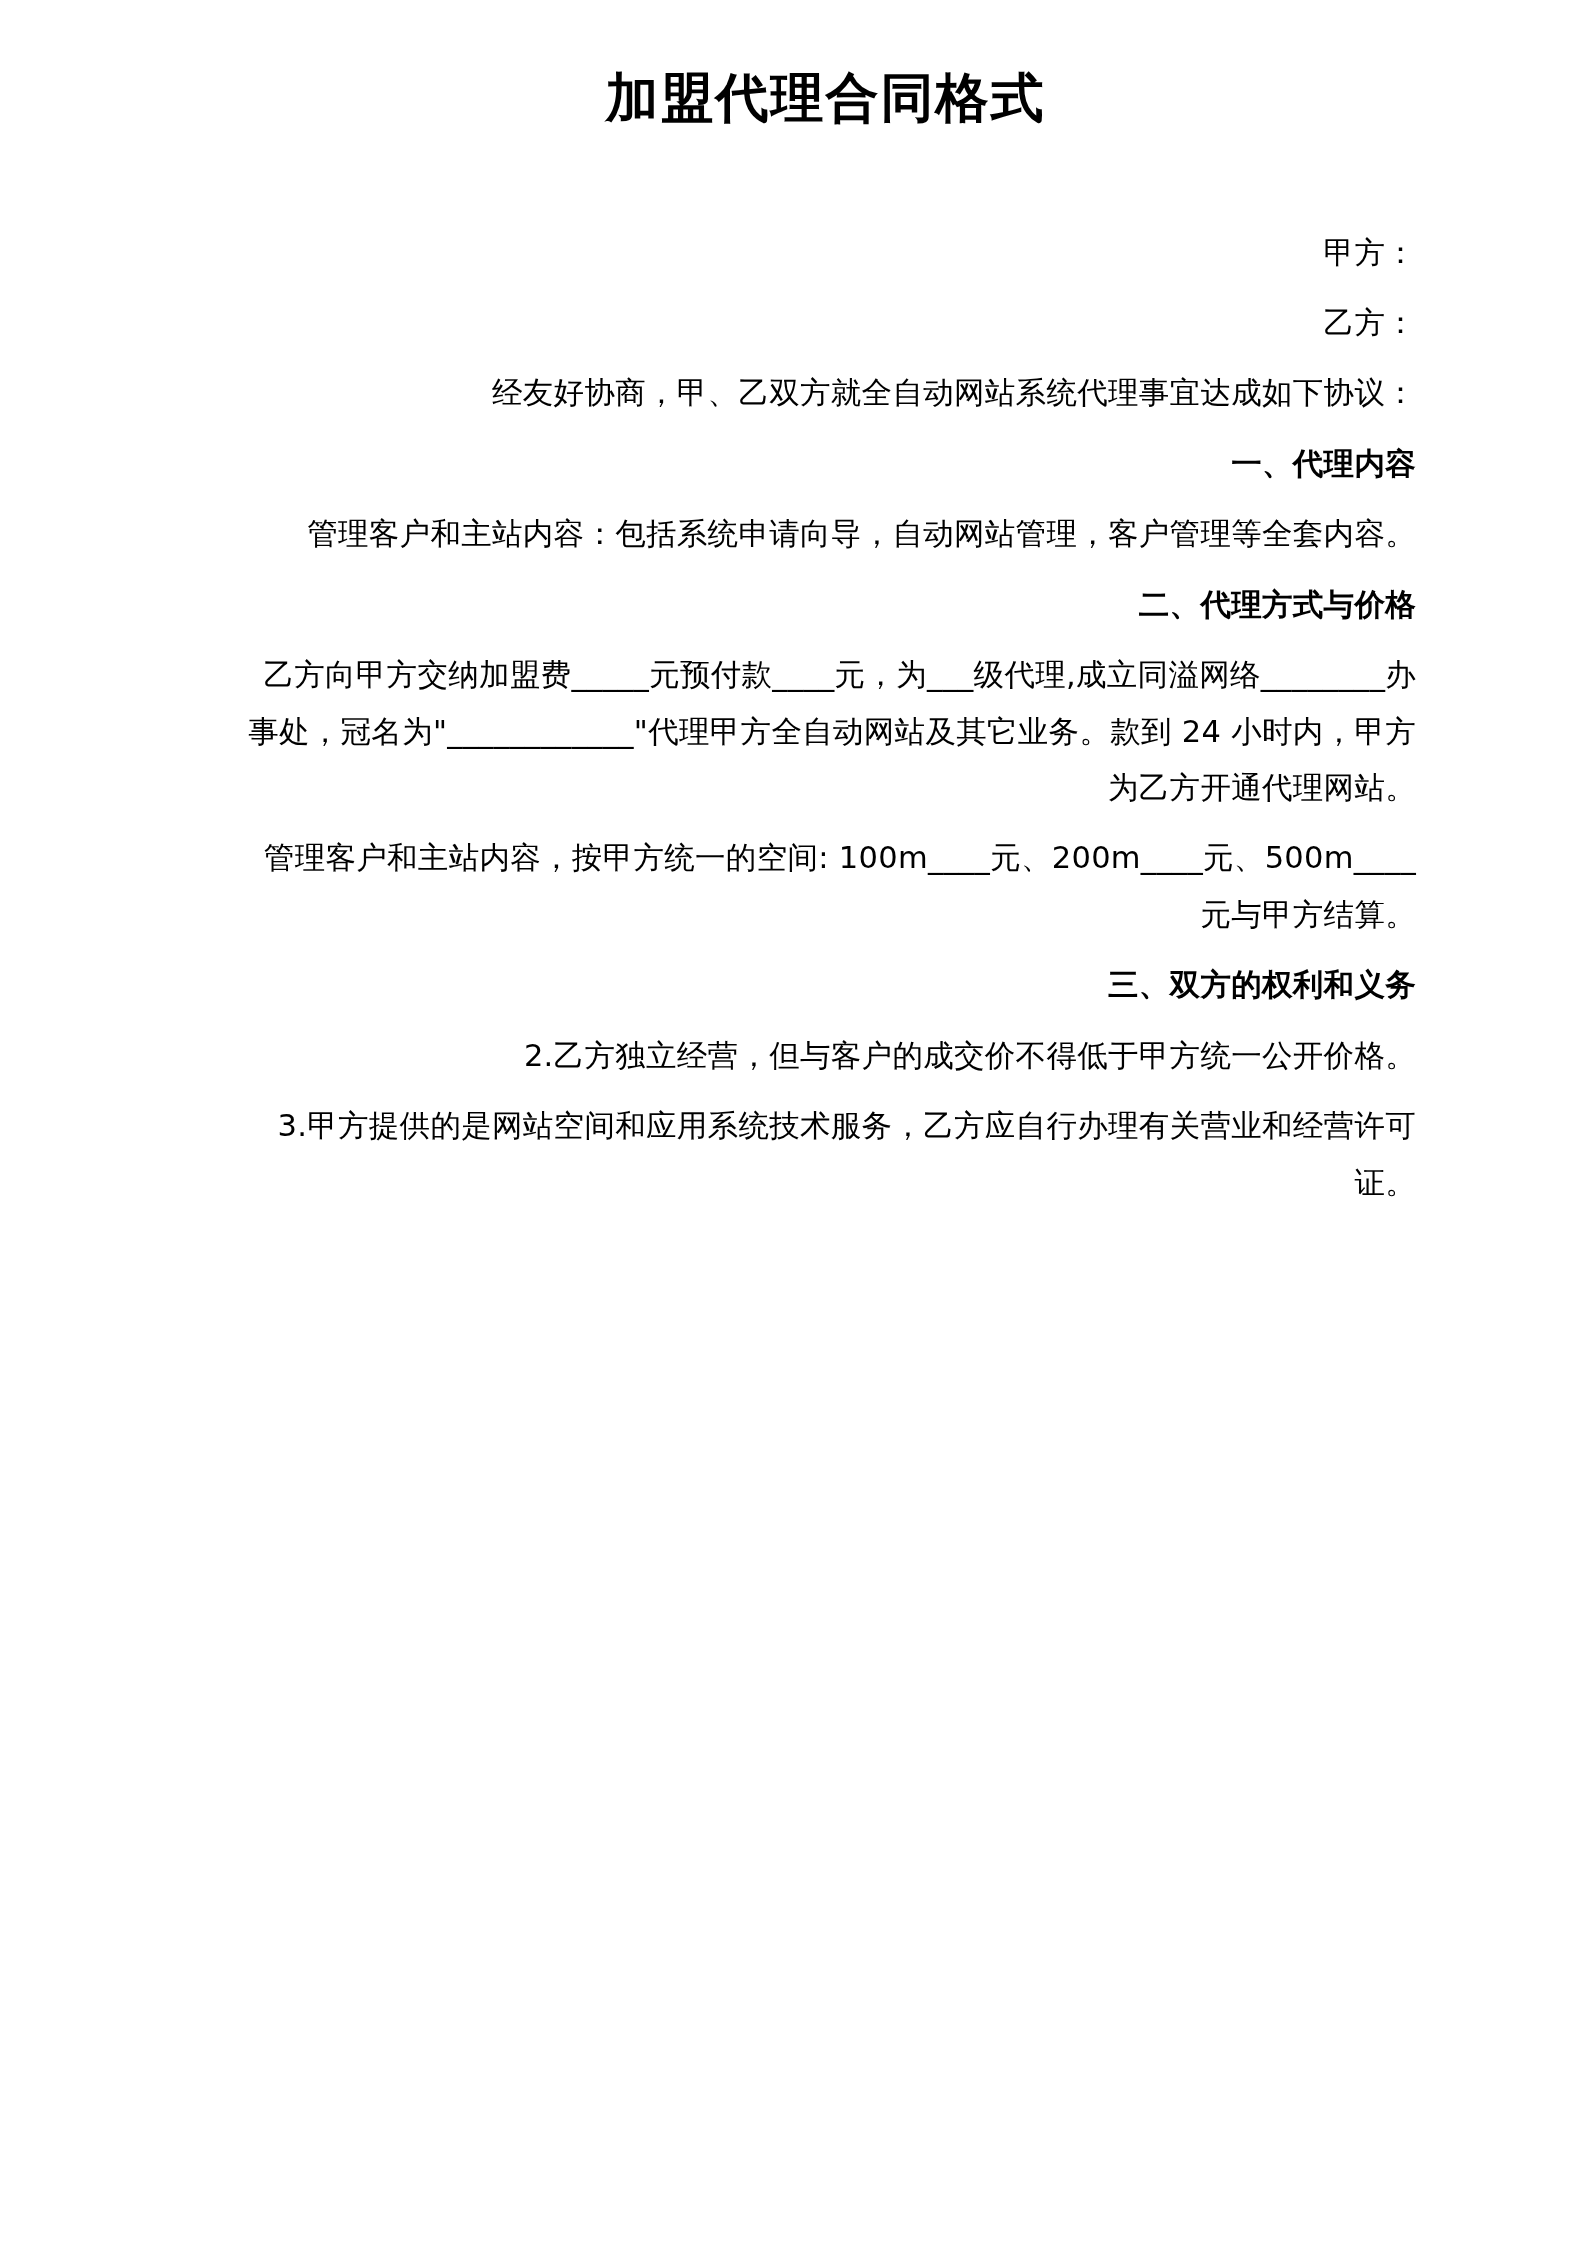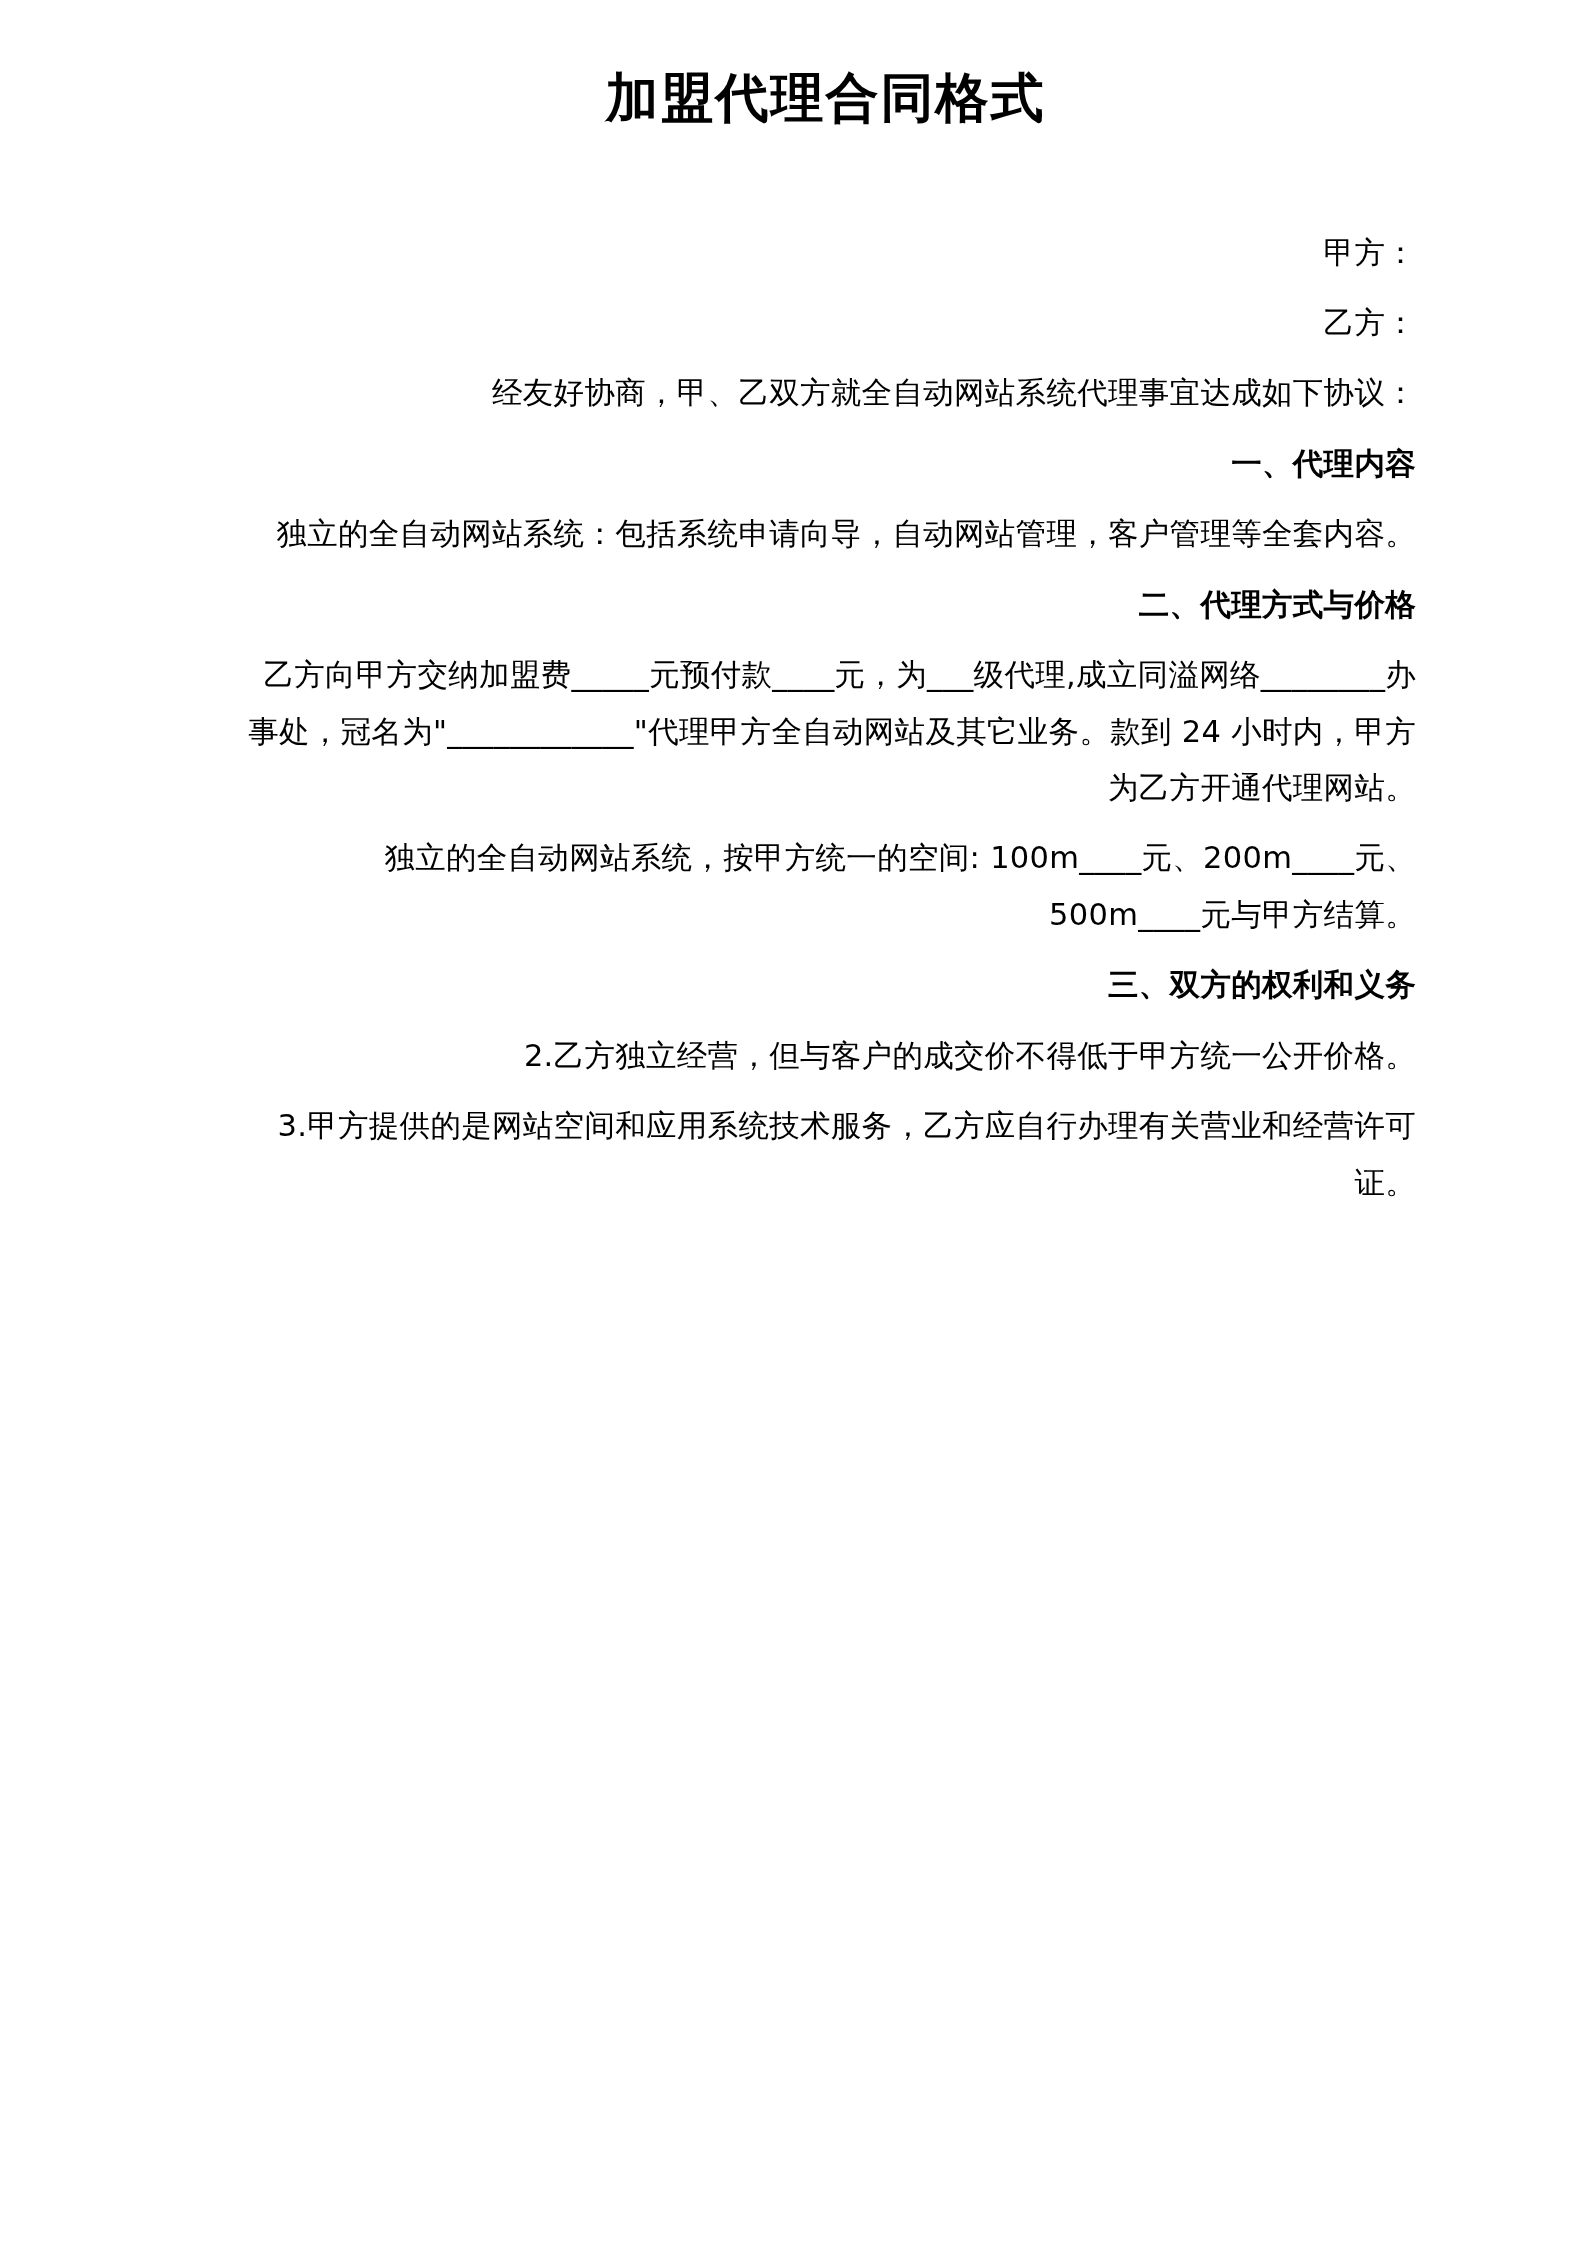--- a/index.html
+++ b/index.html
@@ -46,21 +46,21 @@
 </head>
 <body>
 
 <div class="page">
   <h1 class="doc-title">加盟代理合同格式</h1>
   <div class="body-block">
     <p class="para">甲方：</p>
     <p class="para">乙方：</p>
     <p class="para">经友好协商，甲、乙双方就全自动网站系统代理事宜达成如下协议：</p>
     <p class="para heading">一、代理内容</p>
-    <p class="para">独立的全自动网站系统：包括系统申请向导，自动网站管理，客户管理等全套内容。</p>
+    <p class="para">管理客户和主站内容：包括系统申请向导，自动网站管理，客户管理等全套内容。</p>
     <p class="para heading">二、代理方式与价格</p>
     <p class="para">乙方向甲方交纳加盟费_____元预付款____元，为___级代理,成立同溢网络________办事处，冠名为"____________"代理甲方全自动网站及其它业务。款到 24 小时内，甲方为乙方开通代理网站。</p>
-    <p class="para">独立的全自动网站系统，按甲方统一的空间: 100m____元、200m____元、500m____元与甲方结算。</p>
+    <p class="para">管理客户和主站内容，按甲方统一的空间: 100m____元、200m____元、500m____元与甲方结算。</p>
     <p class="para heading">三、双方的权利和义务</p>
     <p class="para">2.乙方独立经营，但与客户的成交价不得低于甲方统一公开价格。</p>
     <p class="para">3.甲方提供的是网站空间和应用系统技术服务，乙方应自行办理有关营业和经营许可证。</p>
   </div>
 </div>
 
 </body></html>

